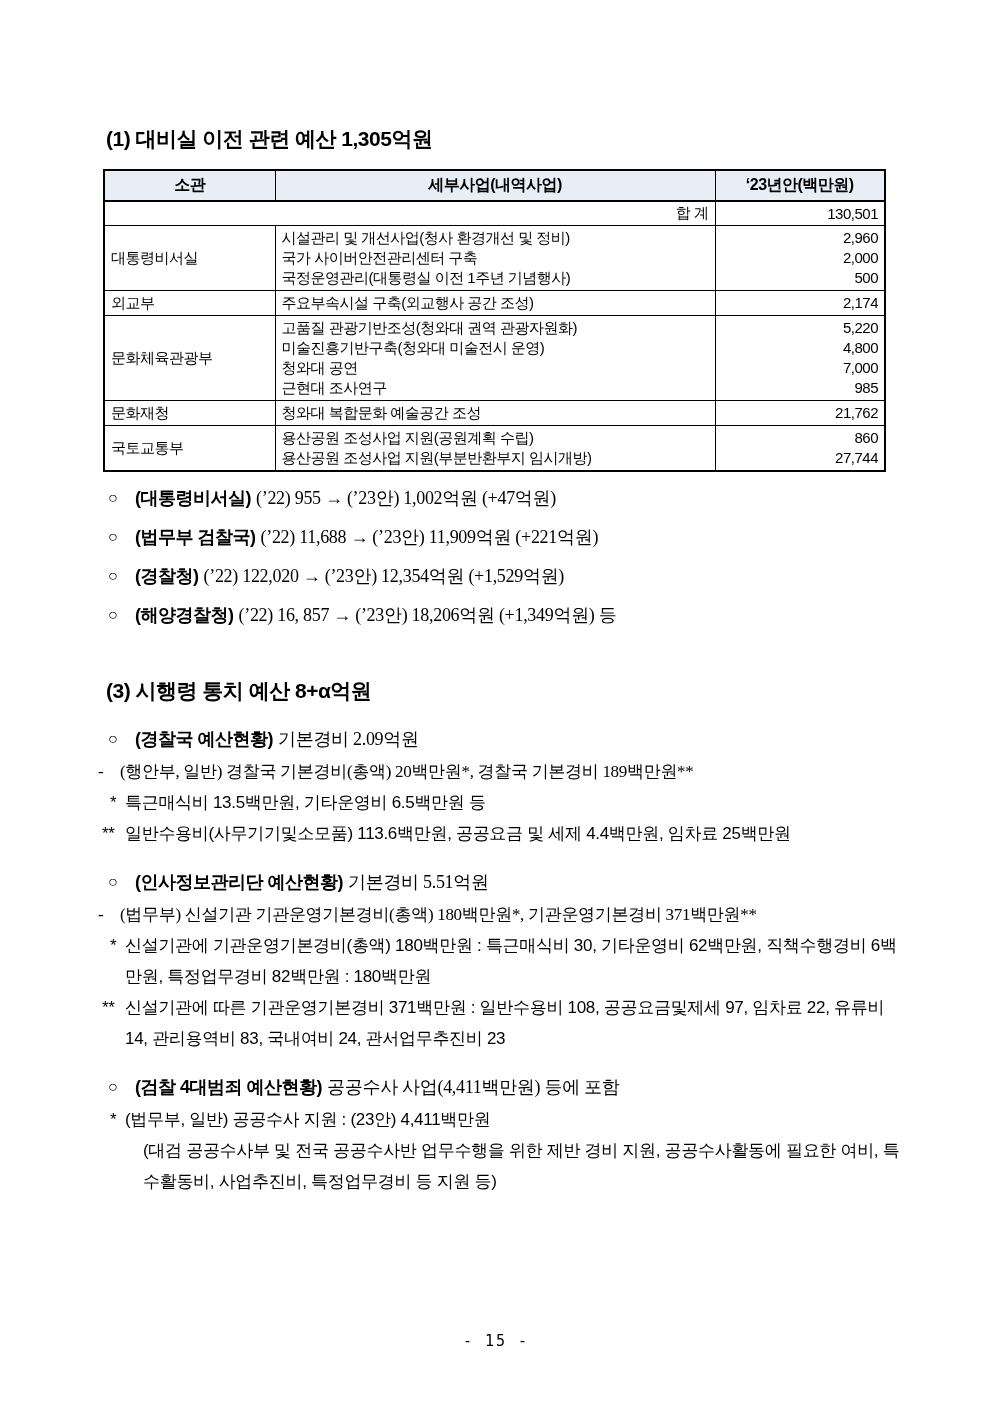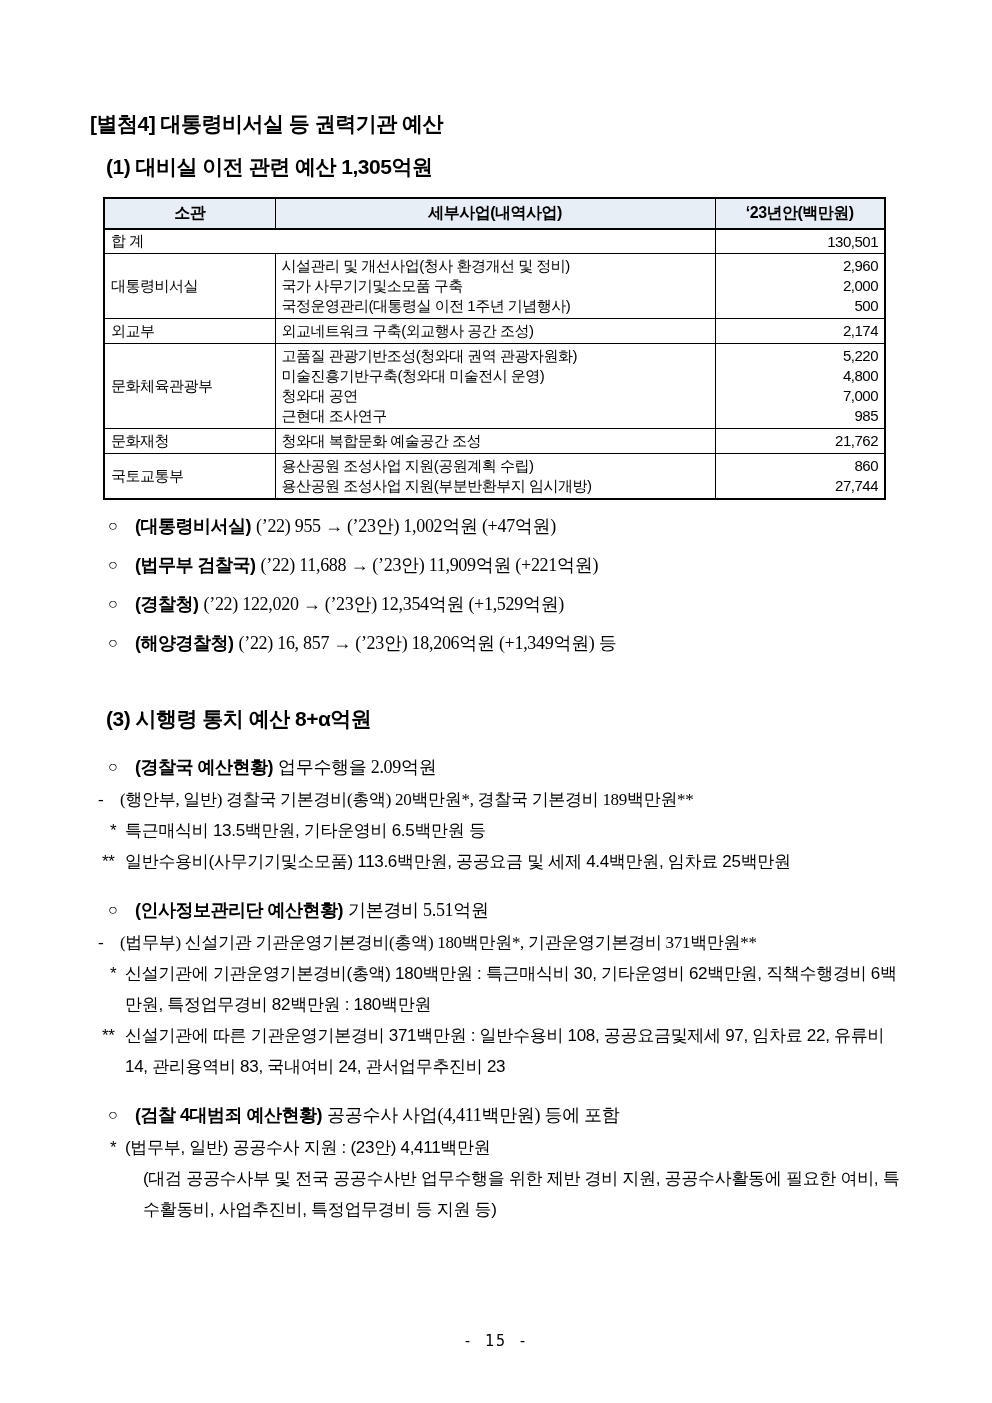--- a/index.html
+++ b/index.html
@@ -34,21 +34,21 @@
     border: 1.5px solid #000; border-bottom: 2.5px solid #000;
     font-size: 16px; font-weight: bold; text-align: center;
     padding: 4px 2px; letter-spacing: -0.5px;
   }
   table.budget td {
     border: 1.5px solid #000;
     font-size: 15px; padding: 2px 6px; vertical-align: middle;
     letter-spacing: -0.5px;
   }
   td.agency { padding-left: 9px; }
-  td.total-label { text-align: left; font-size: 16px; }
+  td.total-label { text-align: right; font-size: 16px; }
   .cell-line { line-height: 20px; white-space: nowrap; overflow: hidden; }
   td.num { text-align: right; padding-right: 8px; }
   td.num .cell-line { text-align: right; }
 
   
   .serif { font-family: "Liberation Serif", serif; }
 
   .o-item { display: flex; margin: 16px 0 0 18px; font-size: 18px; line-height: 26px; }
   .o-item .mk { width: 27px; flex: 0 0 27px; font-size: 16px; }
   .o-item .bname { font-weight: bold; letter-spacing: -0.5px; }
@@ -69,21 +69,20 @@
     position: absolute; top: 1332px; left: 0; width: 100%;
     text-align: center; font-size: 15px;
     font-family: "DejaVu Sans Mono", monospace; letter-spacing: 2px;
   }
 </style>
 </head>
 <body>
 
 <div class="page">
 
-  <div class="doc-title">[별첨4] 대통령비서실 등 권력기관 예산</div>
 
   <div class="sec-heading">(1) 대비실 이전 관련 예산 1,305억원</div>
 
   <table class="budget">
     <colgroup>
       <col style="width:171px">
         <col style="width:440px">
         <col style="width:170px">
     </colgroup>
     <thead>
@@ -95,33 +94,33 @@
     </thead>
     <tbody>
       <tr>
         <td class="total-label" colspan="2">합 계</td>
         <td class="num">130,501</td>
       </tr>
       <tr>
         <td class="agency">대통령비서실</td>
         <td>
           <div class="cell-line">시설관리 및 개선사업(청사 환경개선 및 정비)</div>
-          <div class="cell-line">국가 사무기기및소모품 구축</div>
+          <div class="cell-line">국가 사이버안전관리센터 구축</div>
           <div class="cell-line">국정운영관리(대통령실 이전 1주년 기념행사)</div>
         </td>
         <td class="num">
           <div class="cell-line">2,960</div>
           <div class="cell-line">2,000</div>
           <div class="cell-line">500</div>
         </td>
       </tr>
       <tr>
         <td class="agency">외교부</td>
         <td>
-          <div class="cell-line">외교네트워크 구축(외교행사 공간 조성)</div>
+          <div class="cell-line">주요부속시설 구축(외교행사 공간 조성)</div>
         </td>
         <td class="num">
           <div class="cell-line">2,174</div>
         </td>
       </tr>
       <tr>
         <td class="agency">문화체육관광부</td>
         <td>
           <div class="cell-line">고품질 관광기반조성(청와대 권역 관광자원화)</div>
           <div class="cell-line">미술진흥기반구축(청와대 미술전시 운영)</div>
@@ -175,21 +174,21 @@
       <span class="mk">○</span>
       <span class="txt"><span class="bname">(해양경찰청)</span> <span class="rest serif">(’22) 16, 857 → (’23안) 18,206억원 (+1,349억원) 등</span></span>
     </div>
   </div>
 
   <div class="sec-heading gap2">(3) 시행령 통치 예산  8+α억원</div>
   <div class="sec3">
 
     <div class="o-item">
       <span class="mk">○</span>
-      <span class="txt"><span class="bname">(경찰국 예산현황)</span> <span class="rest serif">업무수행을 2.09억원</span></span>
+      <span class="txt"><span class="bname">(경찰국 예산현황)</span> <span class="rest serif">기본경비 2.09억원</span></span>
     </div>
     <div class="sub l-dash first serif">
       <span class="mk">-</span>
       <span class="txt">(행안부, 일반) 경찰국 기본경비(총액) 20백만원*, 경찰국 기본경비 189백만원**</span>
     </div>
     <div class="sub l-star">
       <span class="mk">*</span>
       <span class="txt">특근매식비 13.5백만원, 기타운영비 6.5백만원 등</span>
     </div>
     <div class="sub l-dstar">

